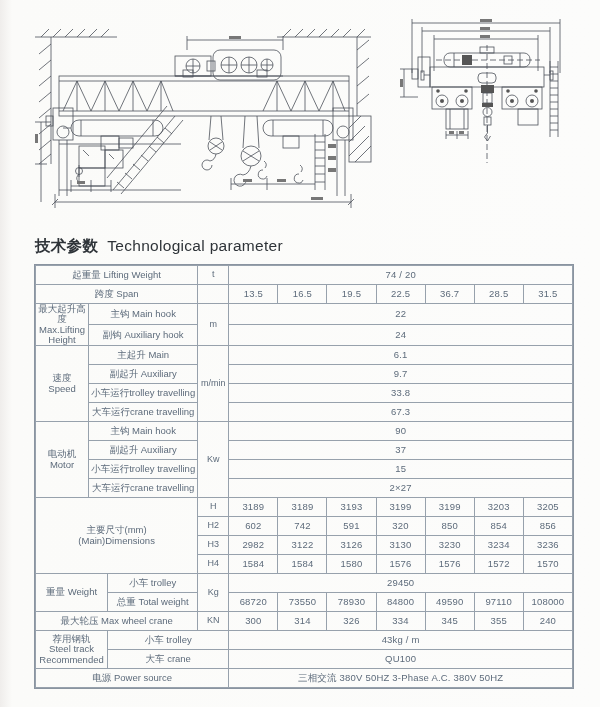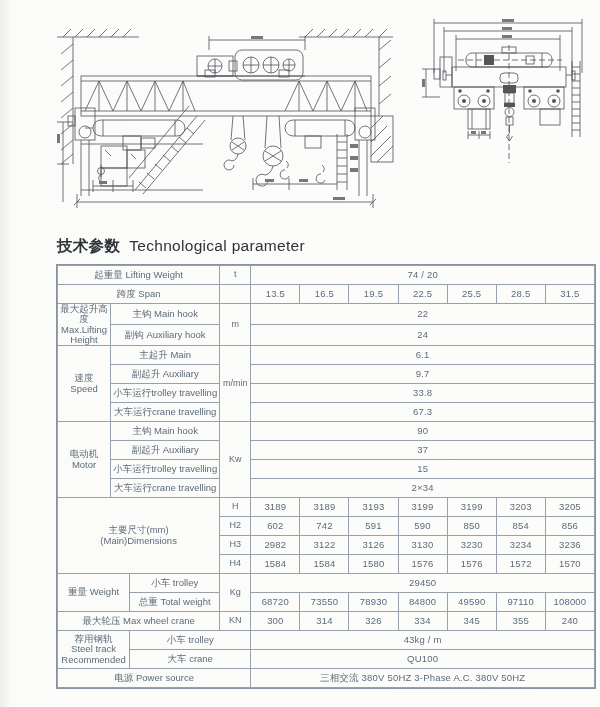--- a/index.html
+++ b/index.html
@@ -3,21 +3,21 @@
 <meta charset="utf-8">
 <style>
   html,body{margin:0;padding:0;}
   body{
     width:600px;height:707px;
     background:linear-gradient(90deg,#efedeb 0,#fbfbf9 12px,#fcfcfb 100%);
     font-family:"Liberation Sans","DejaVu Sans",sans-serif;
     position:relative;overflow:hidden;
     color:#5d6b7b;
   }
-  .page{position:absolute;inset:0;margin-left:22px;}
+  .page{position:absolute;inset:0;}
   svg{display:block;}
   .drawing{position:absolute;}
   #front-view{left:15px;top:24px;width:362px;height:186px;}
   #end-view{left:392px;top:13px;width:182px;height:152px;}
   .title{
     position:absolute;left:35px;top:236px;
     font-size:15.5px;color:#2e3338;letter-spacing:.3px;white-space:nowrap;
   }
   .title .zh{font-weight:bold;margin-right:9px;}
   table.spec{
@@ -362,21 +362,21 @@
         <td class="unit">t</td>
         <td class="val" colspan="7">74 / 20</td>
       </tr>
       <tr>
         <td class="lbl" colspan="3">跨度 Span</td>
         <td class="unit"></td>
       <td class="val">13.5</td>
           <td class="val">16.5</td>
           <td class="val">19.5</td>
           <td class="val">22.5</td>
-          <td class="val">25.5</td>
+          <td class="val">36.7</td>
           <td class="val">28.5</td>
           <td class="val">31.5</td>
         </tr>
       <tr>
         <td class="lbl two-line" rowspan="2">
           <div>最大起升高度</div>
           <div>Max.Lifting Height</div>
         </td>
         <td class="lbl" colspan="2">主钩 Main hook</td>
         <td class="unit" rowspan="2">m</td>
@@ -419,42 +419,42 @@
       <tr>
         <td class="lbl" colspan="2">副起升 Auxiliary</td>
         <td class="val" colspan="7">37</td>
       </tr>
       <tr>
         <td class="lbl" colspan="2">小车运行trolley travelling</td>
         <td class="val" colspan="7">15</td>
       </tr>
       <tr>
         <td class="lbl" colspan="2">大车运行crane travelling</td>
-        <td class="val" colspan="7">2×34</td>
+        <td class="val" colspan="7">2×27</td>
       </tr>
       <tr>
         <td class="lbl two-line" rowspan="4" colspan="3">
           <div>主要尺寸(mm)</div>
           <div>(Main)Dimensions</div>
         </td>
         <td class="unit">H</td>
       <td class="val">3189</td>
           <td class="val">3189</td>
           <td class="val">3193</td>
           <td class="val">3199</td>
           <td class="val">3199</td>
           <td class="val">3203</td>
           <td class="val">3205</td>
         </tr>
       <tr>
         <td class="unit">H2</td>
       <td class="val">602</td>
           <td class="val">742</td>
           <td class="val">591</td>
-          <td class="val">590</td>
+          <td class="val">320</td>
           <td class="val">850</td>
           <td class="val">854</td>
           <td class="val">856</td>
         </tr>
       <tr>
         <td class="unit">H3</td>
       <td class="val">2982</td>
           <td class="val">3122</td>
           <td class="val">3126</td>
           <td class="val">3130</td>

